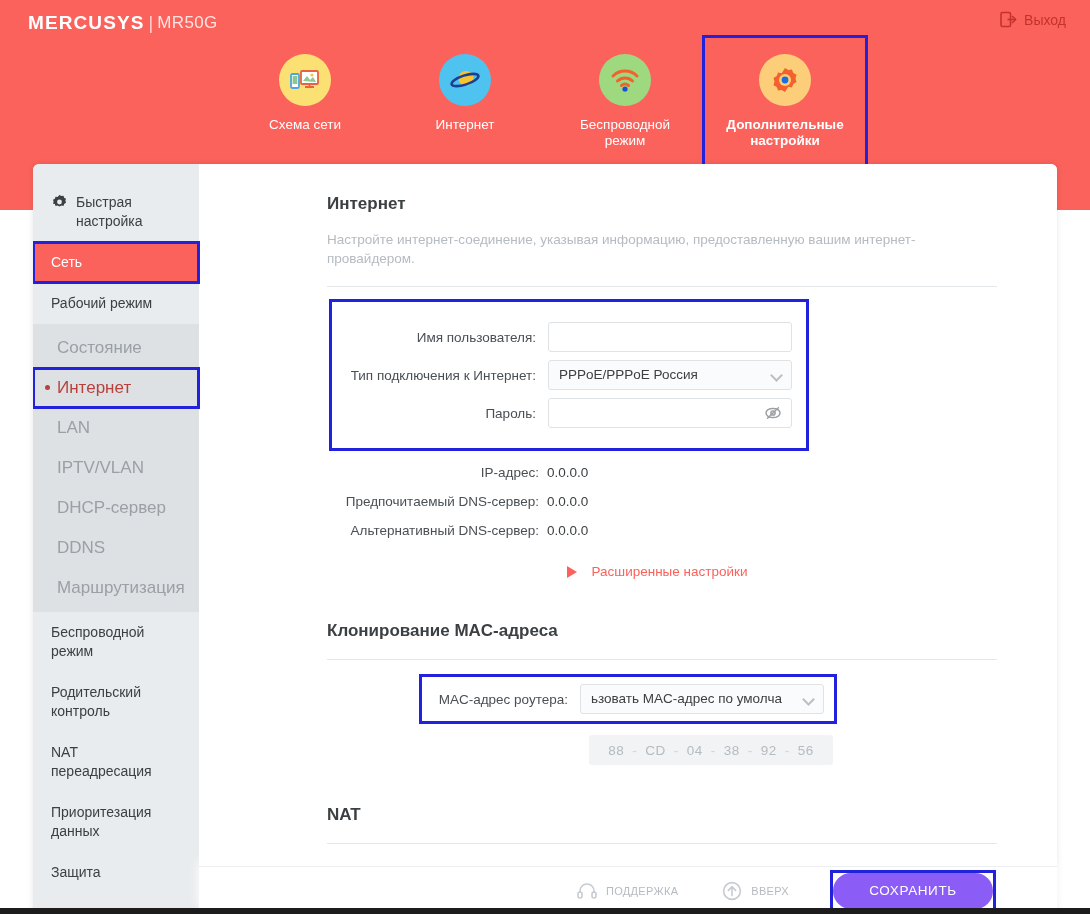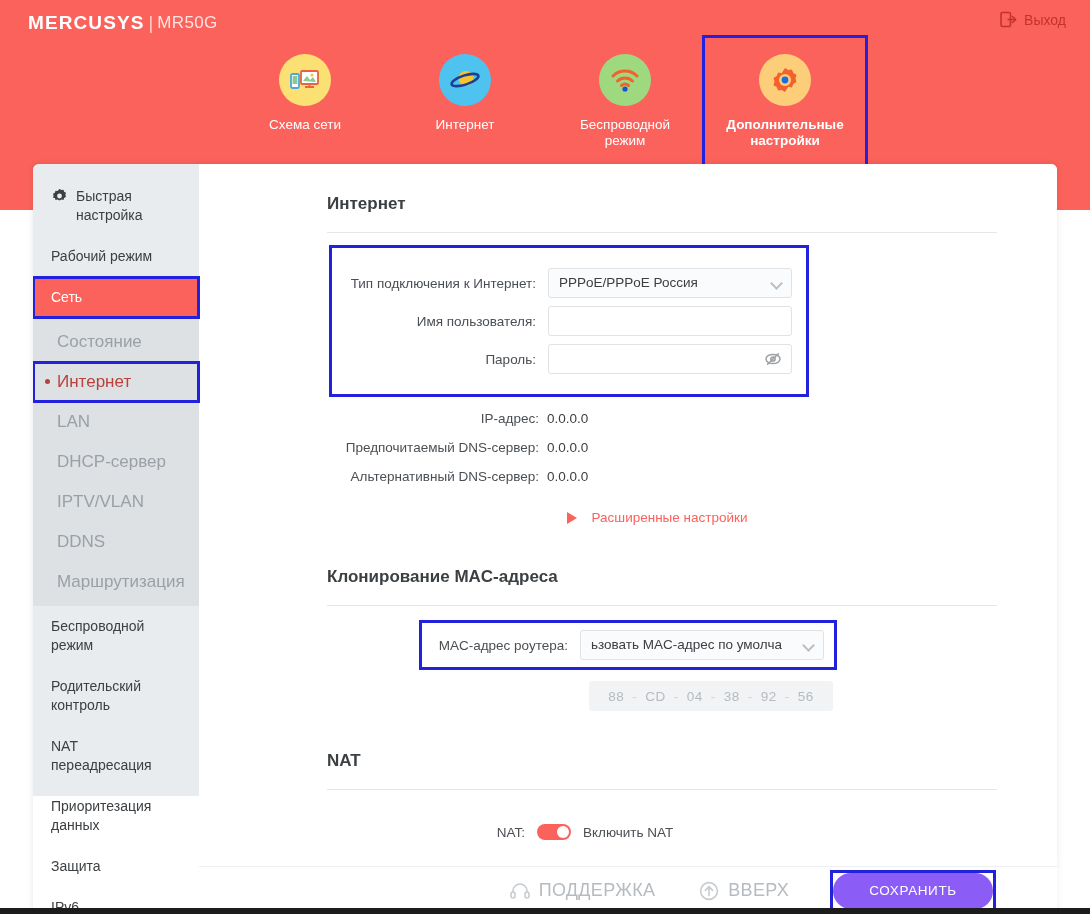--- a/index.html
+++ b/index.html
@@ -65,23 +65,23 @@
   
   .card {
     position:absolute; left:33px; top:164px; width:1024px; height:750px;
     background:#ffffff; border-radius:6px 6px 0 0;
     box-shadow:0 0 6px rgba(0,0,0,.10);
     overflow:hidden;
   }
 
   
   .sidebar {
-    position:absolute; left:0; top:0; width:166px; height:632px;
+    position:absolute; left:0; top:0; width:166px; height:750px;
     background:#e9ecee; border-radius:6px 0 0 0;
-    font-size:14px; color:#3c4043; padding-top:12px;
+    font-size:14px; color:#3c4043; padding-top:18px;
   }
   .side-item {
     padding:11px 18px; line-height:19px; cursor:pointer; position:relative;
   }
   .side-item.with-icon { display:flex; gap:8px; align-items:flex-start; }
   .side-item.selected-red {
     background:#fb625c; color:#ffffff;
     outline:3px solid #2222dd; outline-offset:-2px; z-index:3;
   }
   .submenu { background:#dde1e4; padding:4px 0; }
@@ -189,21 +189,21 @@
   
   .bottombar {
     position:absolute; left:199px; top:866px; width:858px; height:48px;
     background:#ffffff; border-top:1px solid #eceff1;
     display:flex; align-items:center; justify-content:flex-end;
     gap:44px; padding-right:64px;
     box-shadow:0 -6px 10px rgba(255,255,255,.95);
   }
   .bb-item {
     display:flex; align-items:center; gap:9px;
-    font-size:18px; color:#b5bbc1; cursor:pointer; letter-spacing:.3px;
+    font-size:11px; color:#b5bbc1; cursor:pointer; letter-spacing:.3px;
   }
   .save-wrap { outline:3px solid #2222dd; padding:0; }
   .savebtn {
     width:160px; height:36px; background:#8b5cf6; border:none;
     border-radius:18px; color:#ffffff; font-size:13.5px; letter-spacing:.6px;
     cursor:pointer; font-family:"Liberation Sans", sans-serif;
   }
   .bottom-strip {
     position:absolute; left:0; top:908px; width:1090px; height:6px;
     background:#1c1c1c;
@@ -288,45 +288,45 @@
     <div class="sidebar">
 
       <div class="side-item with-icon">
         <svg class="gear-ico" width="17" height="17" viewBox="0 0 17 17">
           <path d="M8.5 1 l2 1 2-.3.6 2 1.9 1.1-.6 2 .6 2-1.9 1.1-.6 2-2-.3-2 1-2-1-2 .3-.6-2L2 9.8l.6-2L2 5.8l1.9-1.1.6-2 2 .3z" fill="#3c4043"></path>
           <circle cx="8.5" cy="8" r="2.4" fill="#e9ecee"></circle>
         </svg>
         <span>Быстрая настройка</span>
       </div>
 
-      <div class="side-item">
-        <span>Рабочий режим</span>
-      </div>
-
       <div class="side-item selected-red">
         <span>Сеть</span>
       </div>
 
+      <div class="side-item">
+        <span>Рабочий режим</span>
+      </div>
+
       <div class="submenu">
         <div class="sub-item">
           <span>Состояние</span>
         </div>
         <div class="sub-item current">
           <span>Интернет</span>
         </div>
         <div class="sub-item">
           <span>LAN</span>
         </div>
         <div class="sub-item">
+          <span>IPTV/VLAN</span>
+        </div>
+        <div class="sub-item">
           <span>DHCP-сервер</span>
         </div>
         <div class="sub-item">
-          <span>IPTV/VLAN</span>
-        </div>
-        <div class="sub-item">
           <span>DDNS</span>
         </div>
         <div class="sub-item">
           <span>Маршрутизация</span>
         </div>
       </div>
 
       <div class="side-item">
         <span>Беспроводной режим</span>
       </div>
@@ -344,36 +344,37 @@
       </div>
       <div class="side-item">
         <span>IPv6</span>
       </div>
 
     </div>
 
     <div class="main">
 
       <div class="sec-title">Интернет</div>
+      <div class="sec-desc">Настройте интернет-соединение, указывая информацию, предоставленную вашим интернет-провайдером.</div>
       <div class="rule"></div>
 
       <div class="fieldbox">
+
+        <div class="frow">
+          <div class="flabel">Имя пользователя:</div>
+          <div class="fctl">
+            <input class="inp" type="text" value="" style="">
+          </div>
+        </div>
 
         <div class="frow">
           <div class="flabel">Тип подключения к Интернет:</div>
           <div class="fctl">
             <div class="sel">PPPoE/PPPoE Россия</div>
             <span class="chev"></span>
-          </div>
-        </div>
-
-        <div class="frow">
-          <div class="flabel">Имя пользователя:</div>
-          <div class="fctl">
-            <input class="inp" type="text" value="" style="">
           </div>
         </div>
 
         <div class="frow">
           <div class="flabel">Пароль:</div>
           <div class="fctl">
             <input class="inp" type="password" value="" style="">
             <svg class="eye" width="18" height="16" viewBox="0 0 18 16">
               <ellipse cx="9" cy="8" rx="7" ry="4.6" fill="none" stroke="#9aa0a6" stroke-width="1.5"></ellipse>
               <circle cx="9" cy="8" r="2.1" fill="none" stroke="#9aa0a6" stroke-width="1.5"></circle>

